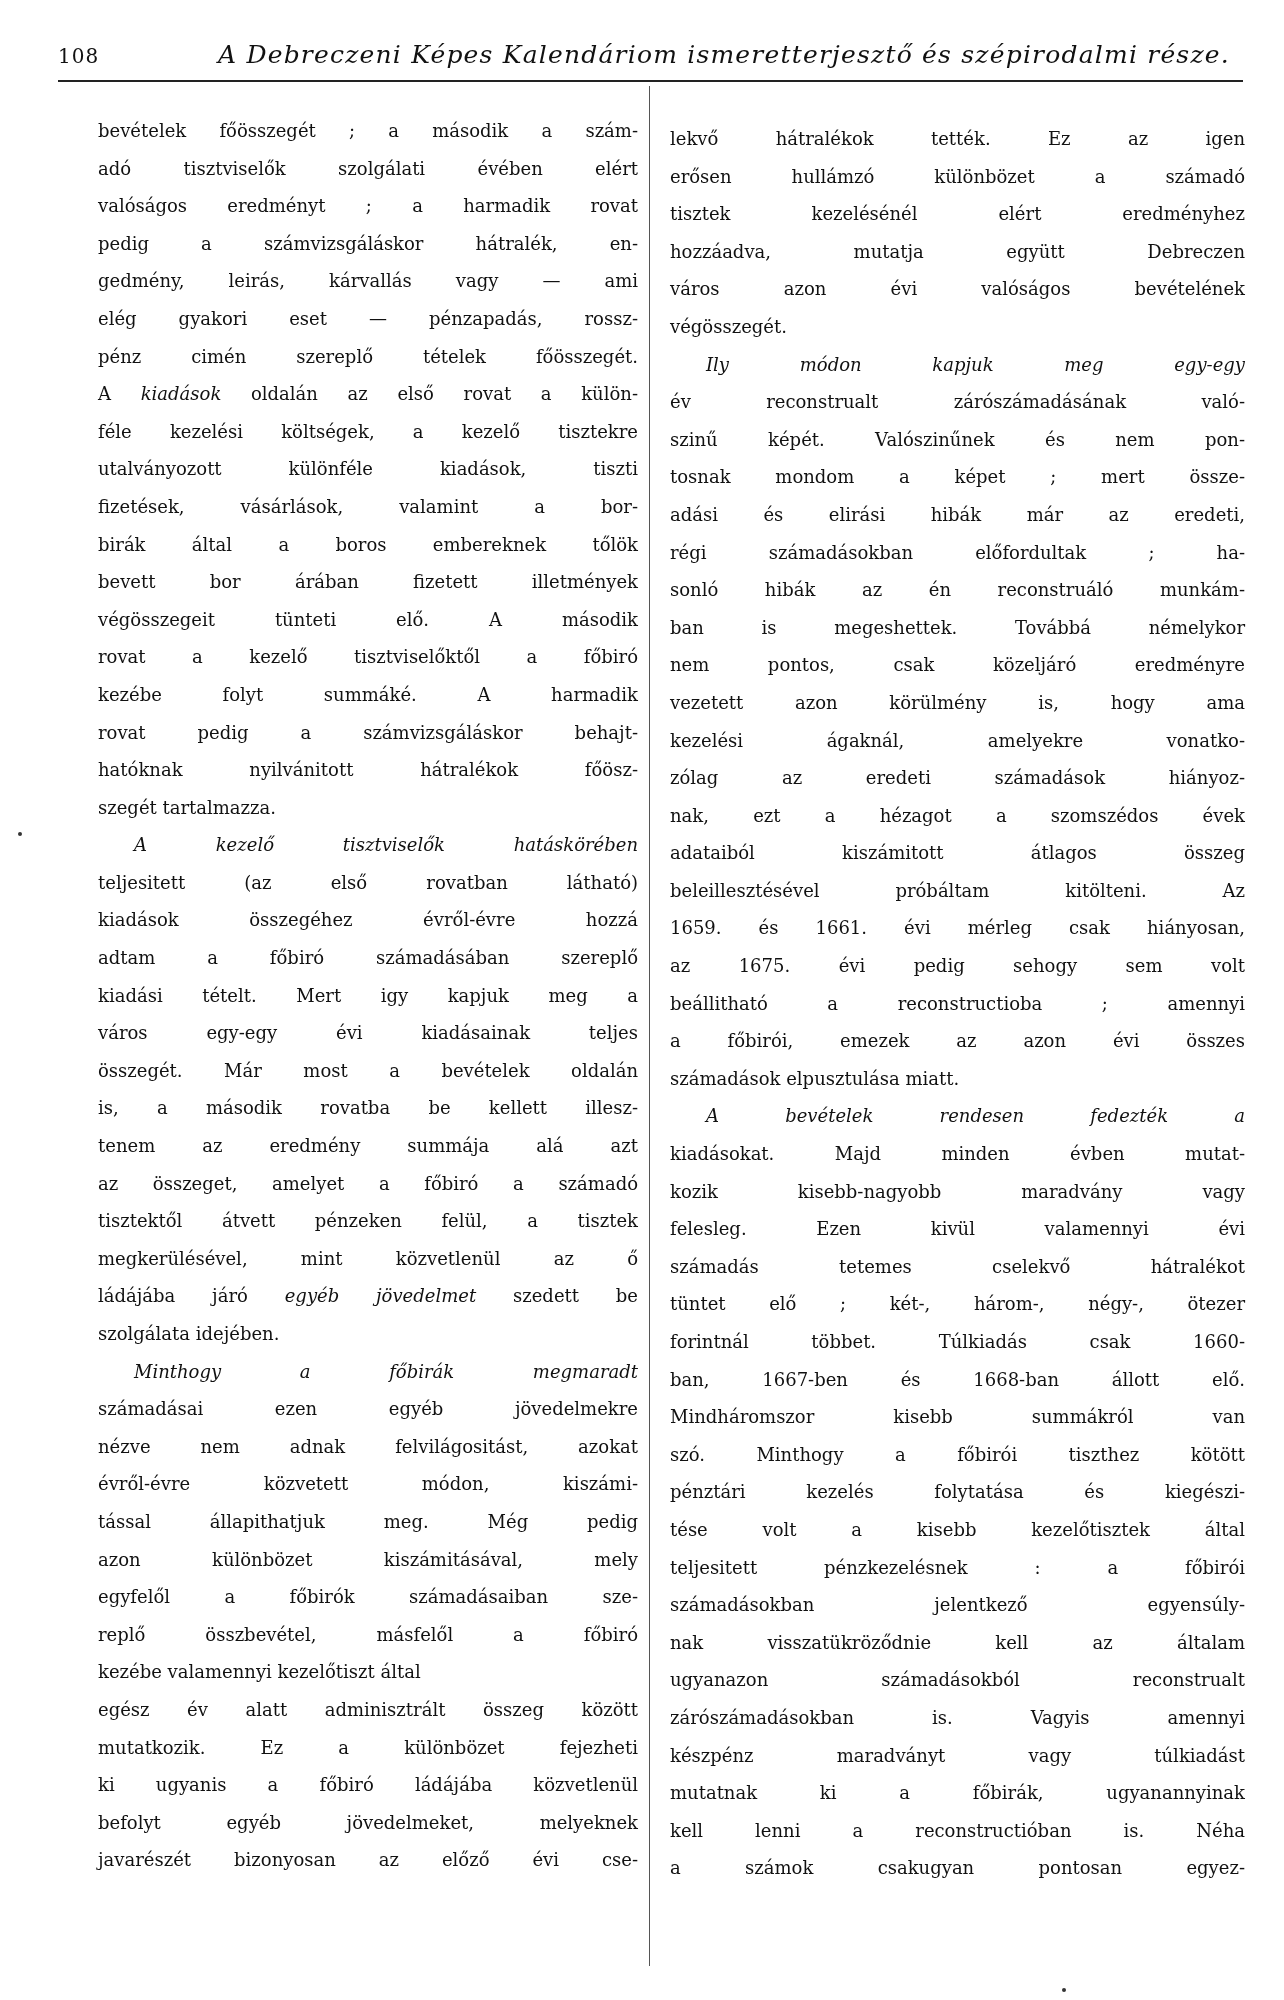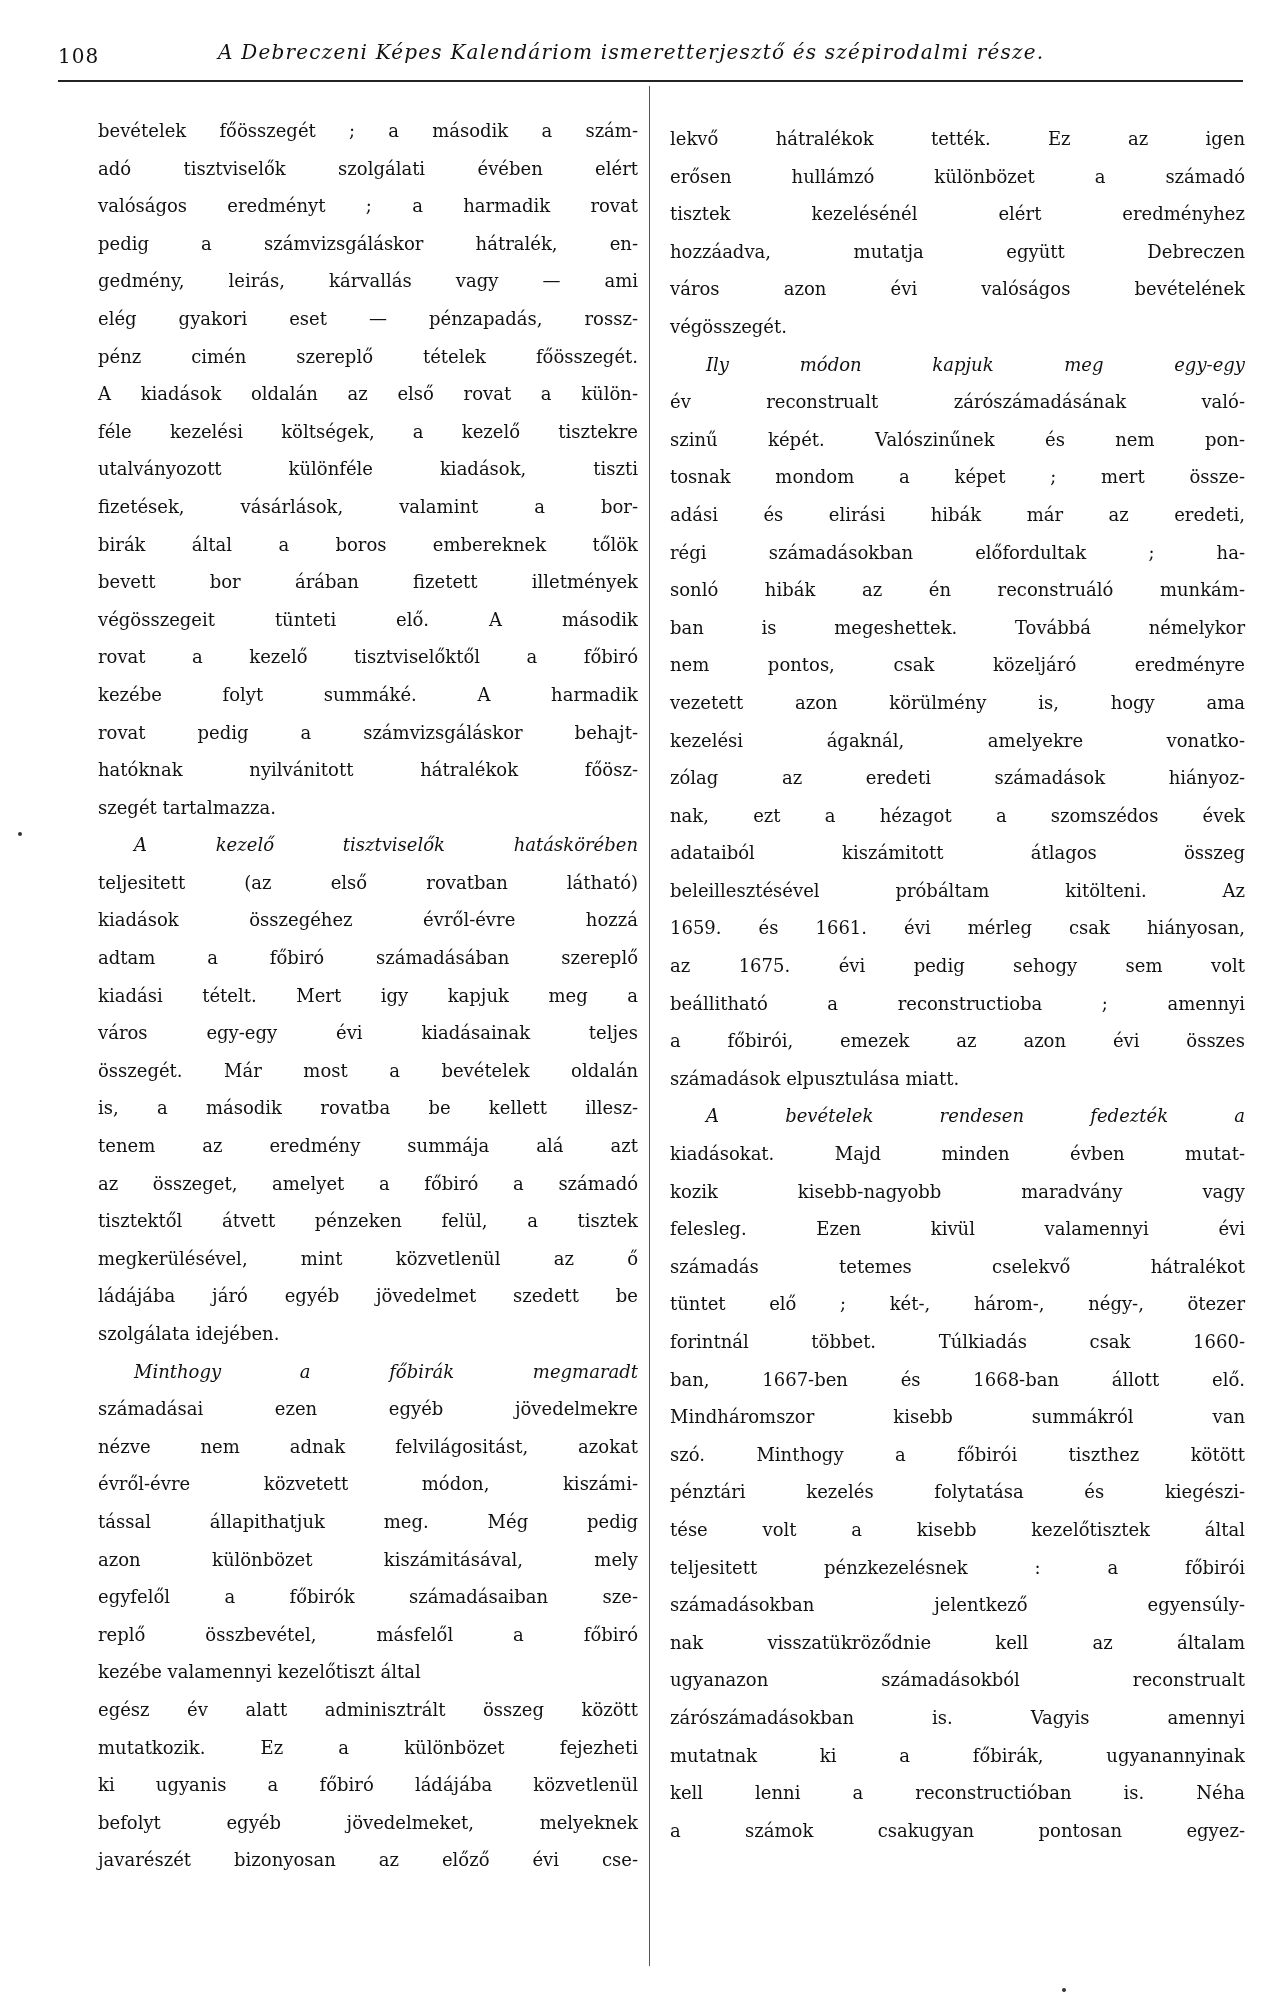--- a/index.html
+++ b/index.html
@@ -1,28 +1,28 @@
 <!DOCTYPE html>
 <html><head>
 <meta charset="utf-8">
 <style>
   html, body { margin:0; padding:0; background:#fff; }
   body { width:1284px; height:2000px; position:relative; overflow:hidden; color:#111; font-family:"DejaVu Serif","Liberation Serif",serif; }
   .header { position:absolute; top:38px; left:58px; width:1180px; height:34px; }
   .page-num { position:absolute; left:0; top:6px; font-size:20px; letter-spacing:1px; }
-  .running-title { position:absolute; left:160px; top:2px; font-style:italic; font-size:20px; letter-spacing:1.2px; white-space:nowrap;text-align:center; }
+  .running-title { position:absolute; left:160px; top:2px; font-style:italic; font-size:25px; letter-spacing:1.2px; white-space:nowrap;text-align:center; }
   .rule { position:absolute; top:80px; left:58px; width:1185px; height:2px; background:#222; }
   .divider { position:absolute; top:86px; left:649px; width:1px; height:1880px; background:#555; }
   .col { position:absolute; top:112px; font-size:18px; line-height:37.6px; }
   .col.left { left:98px; width:540px; }
   .col.right { left:670px; width:575px;margin-top:8px; }
   .line { display:block; white-space:nowrap; text-align:justify; text-align-last:justify; height:37.6px; overflow:visible; }
   .line.last { text-align-last:left; }
   .line.indent { padding-left:36px;font-style:italic; }
-  .it { }
+  .it { font-style:italic; }
   .dot { position:absolute; width:4px; height:4px; border-radius:2px; background:#333; }
 </style>
 </head>
 <body>
 
 <div class="header">
   <span class="page-num">108</span>
   <span class="running-title">A Debreczeni Képes Kalendáriom ismeretterjesztő és szépirodalmi része.</span>
 </div>
 <div class="rule"></div>
@@ -114,19 +114,20 @@
     <span class="line">ban, 1667-ben és 1668-ban állott elő.</span>
     <span class="line">Mindháromszor kisebb summákról van</span>
     <span class="line">szó. Minthogy a főbirói tiszthez kötött</span>
     <span class="line">pénztári kezelés folytatása és kiegészi-</span>
     <span class="line">tése volt a kisebb kezelőtisztek által</span>
     <span class="line">teljesitett pénzkezelésnek : a főbirói</span>
     <span class="line">számadásokban jelentkező egyensúly-</span>
     <span class="line">nak visszatükröződnie kell az általam</span>
     <span class="line">ugyanazon számadásokból reconstrualt</span>
     <span class="line">zárószámadásokban is. Vagyis amennyi</span>
+    <span class="line">készpénz maradványt vagy túlkiadást</span>
     <span class="line">mutatnak ki a főbirák, ugyanannyinak</span>
     <span class="line">kell lenni a reconstructióban is. Néha</span>
     <span class="line">a számok csakugyan pontosan egyez-</span>
   </div>
 
 <div class="dot" style="left:18px;top:832px;"></div>
 <div class="dot" style="left:1062px;top:1988px;"></div>
 
 </body></html>

